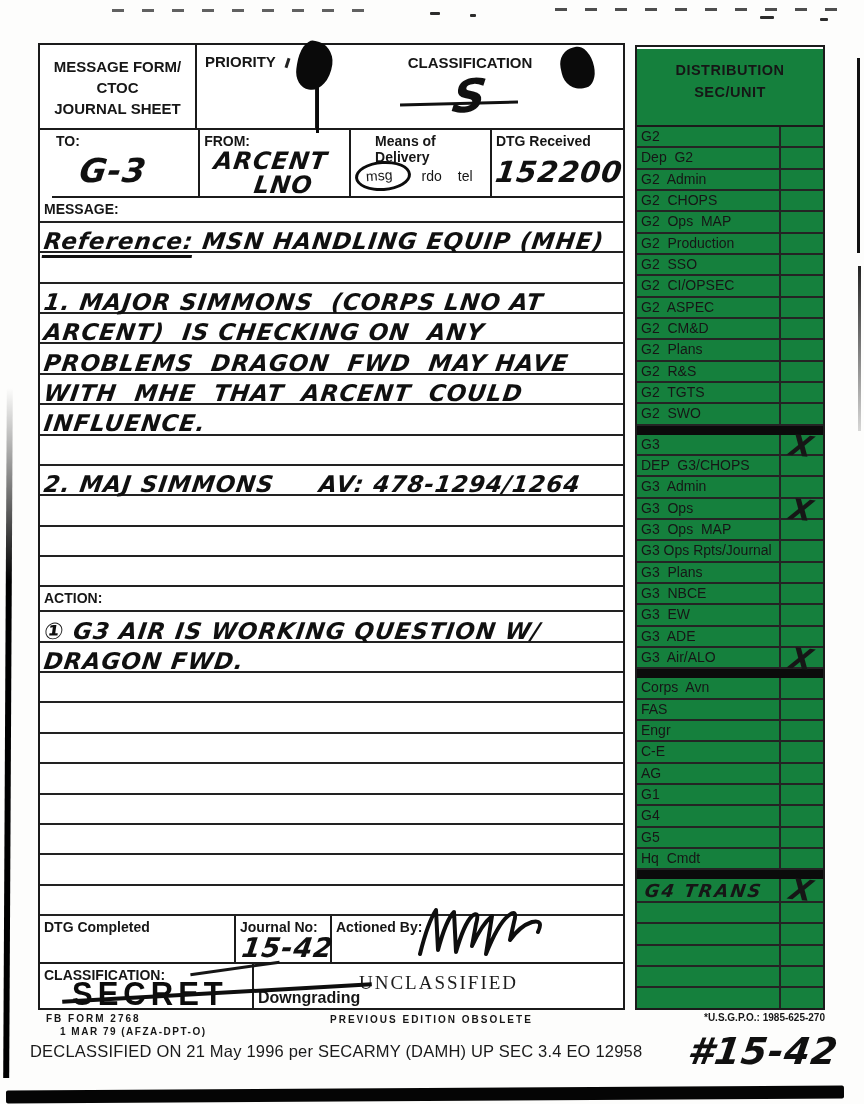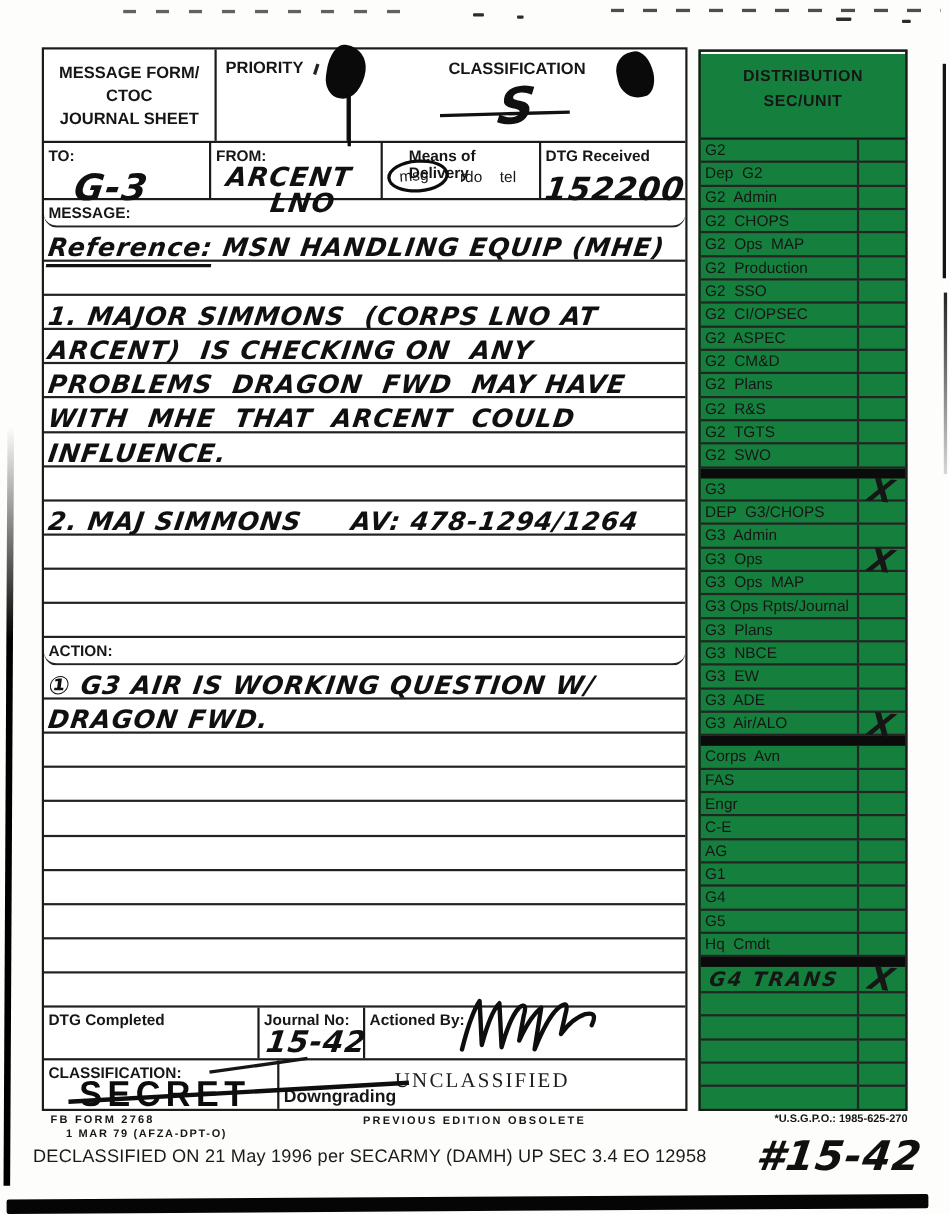--- a/index.html
+++ b/index.html
@@ -34,36 +34,36 @@
     border:2px solid #1b1b1b; display:flex; flex-direction:column; background:#fff; }
   .frow { display:flex; border-bottom:2px solid #1b1b1b; }
   .cell { border-right:2px solid #1b1b1b; position:relative; }
   .cell:last-child { border-right:none; }
   .header-row { height:85px; }
   .title-cell { width:157px; text-align:center; padding-top:11px; font-weight:700; font-size:15px; line-height:1.4; white-space:pre-line; }
   .priority-cell { width:120px; padding:8px 0 0 8px; font-weight:700; font-size:15px; }
   .class-cell { flex:1; text-align:center; padding-top:9px; font-weight:700; font-size:15px; }
   .class-s { position:absolute; left:0; right:0; top:24px; font-size:46px; transform: skewX(-10deg) rotate(-3deg); }
   .s-line { position:absolute; left:83px; top:57px; width:118px; height:3px; background:#111; transform: rotate(-1.5deg); }
-  .to-row { height:52px; }
+  .to-row { height:68px;margin-left:12px; }
   .lbl { font-size:14px; font-weight:600; display:block; padding:3px 0 0 4px; }
   .to-cell { width:157px; }
   .to-val { font-size:33px; padding:2px 0 0 28px; }
   .from-cell { width:160px; }
   .from1 { font-size:24px; padding:0 0 0 14px; margin-top:-2px; }
   .from2 { font-size:24px; padding:0 0 0 54px; margin-top:-4px; }
   .means-cell { width:148px;padding-left:20px; }
   .opts { position:absolute; left:4px; right:2px; bottom:5px; display:flex; align-items:center; font-size:14px; }
   .opt { margin-right:16px; }
   .opt-circled { border:3px solid #0c0c0c; border-radius:50%; padding:3px 16px 5px 8px; transform: rotate(-4deg); margin-right:10px; }
   .dtg-cell { flex:1; }
   .dtg-val { font-size:29px; padding:6px 0 0 4px; white-space:nowrap; }
 
   .msg-section { flex:1; display:flex; flex-direction:column; overflow:visible; }
-  .sec-label { height:25px; border-bottom:2px solid #222; font-size:14px; font-weight:600; padding:3px 0 0 4px; flex:none;border-radius:12px; }
+  .sec-label { height:25px; border-bottom:2px solid #222; font-size:14px; font-weight:600; padding:3px 0 0 4px; flex:none; }
   .rows-block { display:flex; flex-direction:column; }
   .m-row { flex:1; border-bottom:2px solid #222; position:relative; overflow:visible; }
   .m-text { position:absolute; left:4px; bottom:-2px; font-size:23px; white-space:pre; line-height:1.05; z-index:3; }
   .ref-word { border-bottom:3px solid #101010; padding-bottom:1px; }
 
   .dtg-row { height:48px; }
   .dtgc-cell { width:196px; }
   .journal-cell { width:96px; }
   .journal-val { font-size:27px; padding:0 0 0 6px; margin-top:-3px; white-space:nowrap; }
   .actioned-cell { flex:1; }

